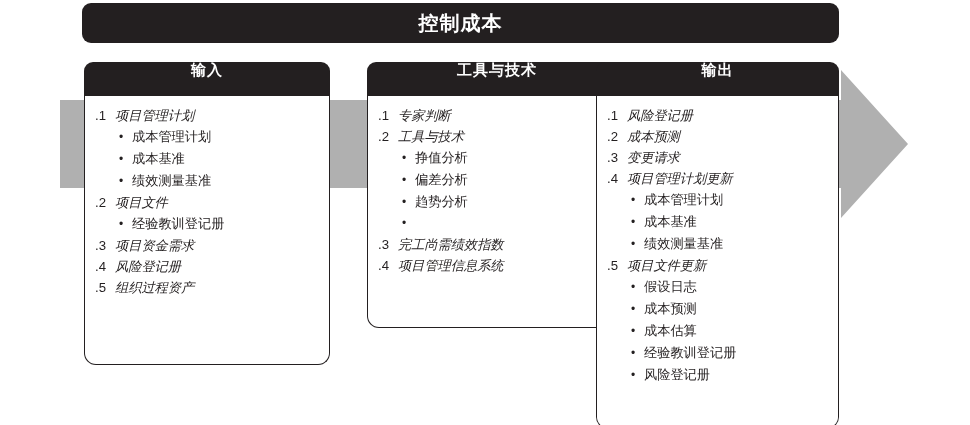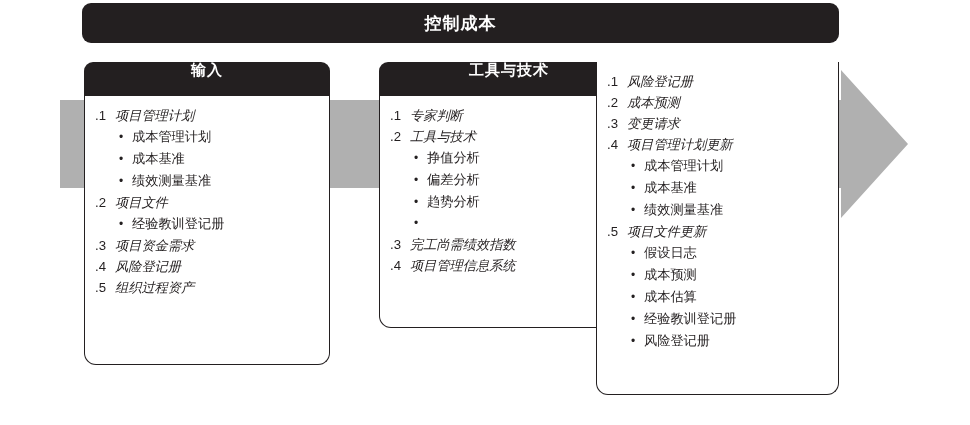--- a/index.html
+++ b/index.html
@@ -35,21 +35,21 @@
     height: 40px;
     background: #231f20;
     border-radius: 9px;
     z-index: 3;
     display: flex;
     align-items: center;
     justify-content: center;
   }
   #title-banner .title-text {
     color: #ffffff;
-    font-size: 17px;
+    font-size: 20px;
     font-weight: bold;
     letter-spacing: 1px;
     line-height: 1;
   }
 
   
   .column {
     position: absolute;
     z-index: 2;
   }
@@ -114,21 +114,21 @@
     flex: 0 0 13px;
     font-size: 12px;
     line-height: 21px;
   }
   li.sub-row .sub-text {
     flex: 1 1 auto;
   }
 
   
   #col-inputs   { left: 84px;  top: 62px; width: 246px; }
-  #col-tools    { left: 348px; top: 62px; width: 260px; padding-left: 31px; }
+  #col-tools    { left: 336px; top: 62px; width: 260px; padding-left: 31px; }
   #col-outputs  { left: 596px; top: 62px; width: 243px; }
 
   #col-inputs  .col-body  { height: 269px; }
   #col-tools   .col-body  { height: 232px; }
   #col-outputs .col-body  { height: 333px; }
 </style>
 </head>
 <body>
 
 <svg id="flow-arrow" viewBox="0 0 900 160" preserveAspectRatio="none" aria-hidden="true">
@@ -234,20 +234,23 @@
       <li class="item-row">
         <span class="item-num">.4</span>
         <span class="item-text">项目管理信息系统</span>
       </li>
 
     </ol>
   </div>
 </section>
 
 <section class="column" id="col-outputs">
+  <div class="col-header">
+    <span class="header-text">输出</span>
+  </div>
   <div class="col-body">
     <ol class="item-list">
 
       <li class="item-row">
         <span class="item-num">.1</span>
         <span class="item-text">风险登记册</span>
       </li>
       <li class="item-row">
         <span class="item-num">.2</span>
         <span class="item-text">成本预测</span>

